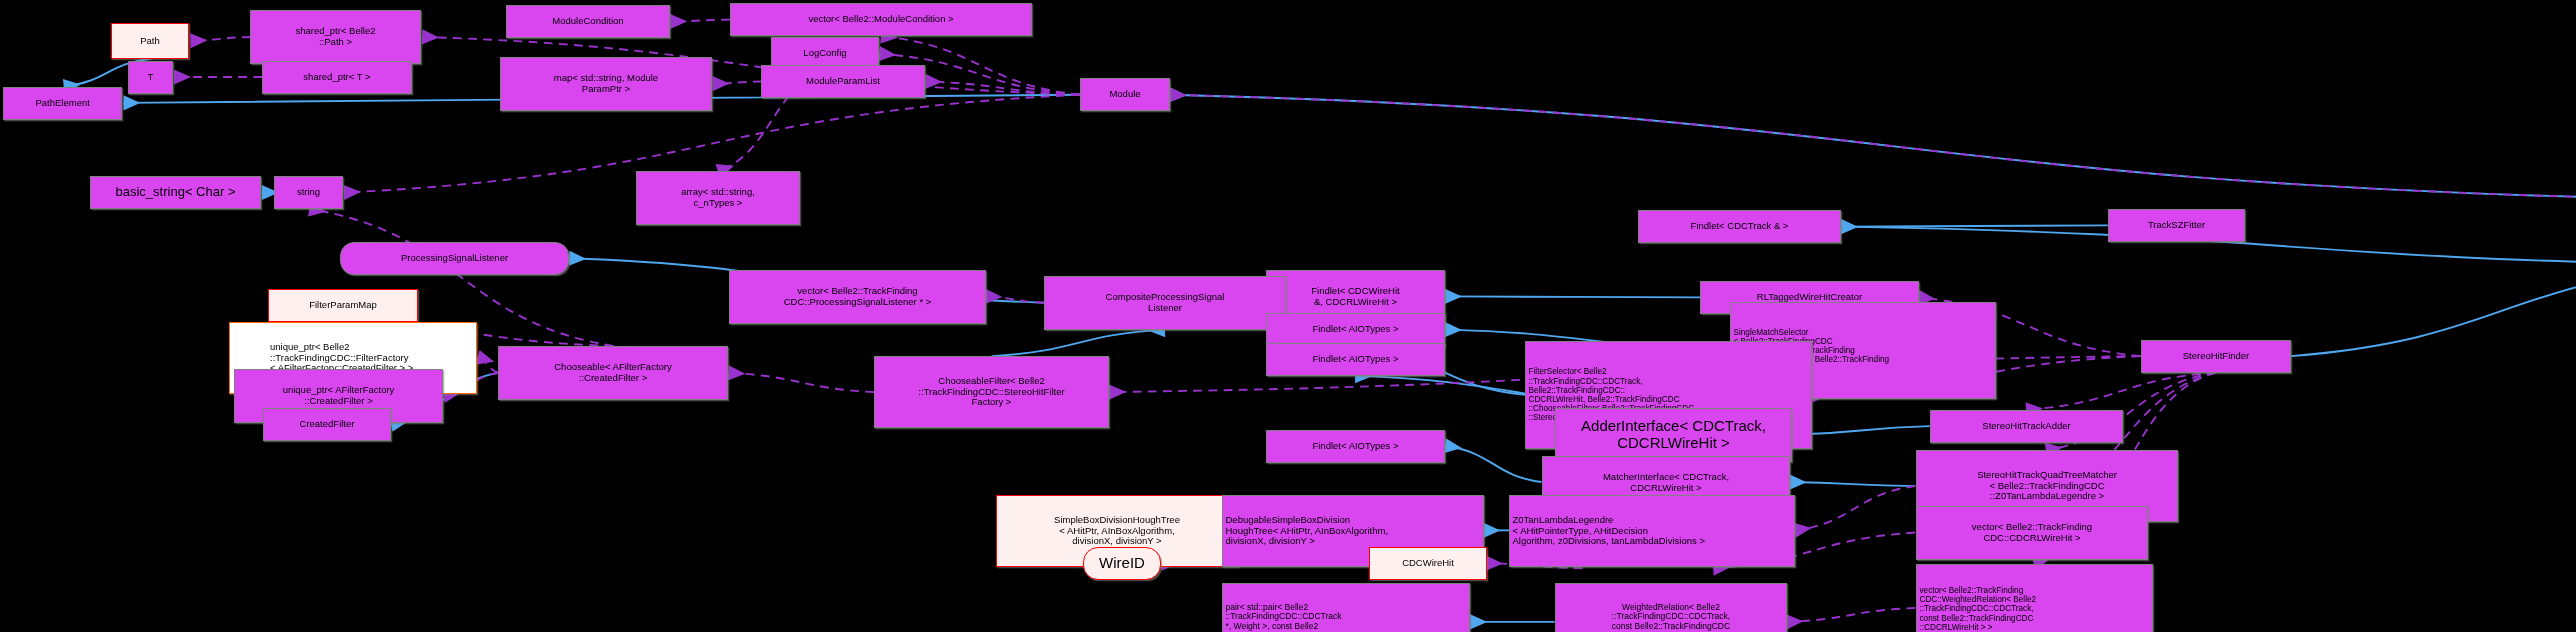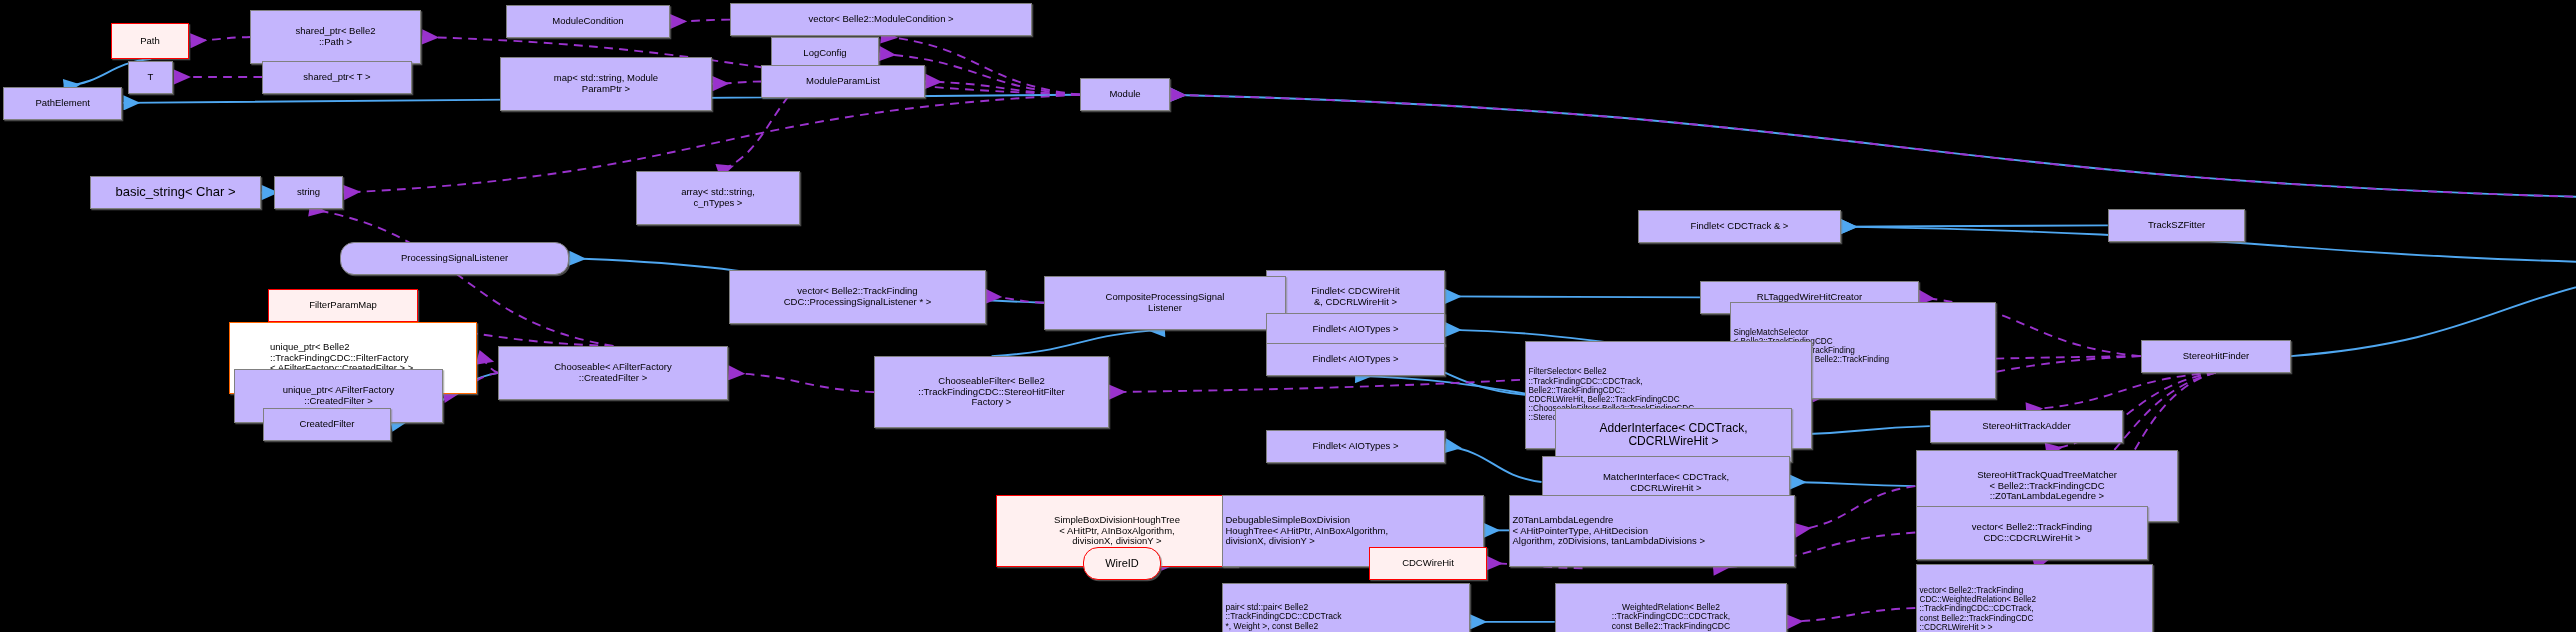--- a/index.html
+++ b/index.html
@@ -7,21 +7,21 @@
     position:relative;
     width:2576px;height:632px;
     background:#000;
     font-family:"Liberation Sans", sans-serif;
     overflow:hidden;
   }
   svg.edges{position:absolute;left:0;top:0;width:2576px;height:632px;pointer-events:none;}
   .node{
     position:absolute;
     box-sizing:border-box;
-    background:#c4b5fd;
+    background:#d946ef;
     border:0.6px solid #808080;
     color:#000000;
     font-size:9.5px;
     line-height:1.12;
     text-align:center;
     display:flex;
     align-items:center;
     justify-content:center;
     padding:0.6px 2.5px;
     white-space:pre-line;
@@ -147,41 +147,41 @@
 CDCRLWireHit, Belle2::TrackFindingCDC
 ::ChooseableFilter&lt; Belle2::TrackFindingCDC
 ::StereoHitFilterFactory &gt; &gt;</div>
     <div class="node shadow" style="left: 234px; top: 369px; width: 209px; height: 54px; font-size: 9.5px;">unique_ptr&lt; AFilterFactory
 ::CreatedFilter &gt;</div>
     <div class="node shadow" style="left: 874px; top: 356px; width: 235px; height: 72px; font-size: 9.5px;">ChooseableFilter&lt; Belle2
 ::TrackFindingCDC::StereoHitFilter
 Factory &gt;</div>
     <div class="node shadow" style="left: 2141px; top: 340px; width: 150px; height: 33px; font-size: 9.5px;">StereoHitFinder</div>
     <div class="node shadow" style="left: 263px; top: 408px; width: 128px; height: 33px; font-size: 9.5px;">CreatedFilter</div>
-    <div class="node shadow" style="left: 1555px; top: 408px; width: 237px; height: 54px; font-size: 12px;">AdderInterface&lt; CDCTrack,
+    <div class="node shadow" style="left: 1555px; top: 408px; width: 237px; height: 54px; font-size: 15px;">AdderInterface&lt; CDCTrack,
 CDCRLWireHit &gt;</div>
     <div class="node shadow" style="left: 1930px; top: 410px; width: 193px; height: 33px; font-size: 9.5px;">StereoHitTrackAdder</div>
     <div class="node shadow" style="left: 1266px; top: 430px; width: 179px; height: 33px; font-size: 9.5px;">Findlet&lt; AIOTypes &gt;</div>
     <div class="node shadow" style="left: 1542px; top: 456px; width: 248px; height: 54px; font-size: 9.5px;">MatcherInterface&lt; CDCTrack,
 CDCRLWireHit &gt;</div>
     <div class="node shadow" style="left: 1916px; top: 450px; width: 262px; height: 72px; font-size: 9.5px;">StereoHitTrackQuadTreeMatcher
 &lt; Belle2::TrackFindingCDC
 ::Z0TanLambdaLegendre &gt;</div>
     <div class="node shadow red" style="left: 996px; top: 495px; width: 242px; height: 72px; font-size: 9.5px;">SimpleBoxDivisionHoughTree
 &lt; AHitPtr, AInBoxAlgorithm,
 divisionX, divisionY &gt;</div>
     <div class="node shadow left" style="left: 1222px; top: 495px; width: 262px; height: 72px; font-size: 9.5px;">DebugableSimpleBoxDivision
 HoughTree&lt; AHitPtr, AInBoxAlgorithm,
 divisionX, divisionY &gt;</div>
     <div class="node shadow left" style="left: 1509px; top: 495px; width: 286px; height: 72px; font-size: 9.5px;">Z0TanLambdaLegendre
 &lt; AHitPointerType, AHitDecision
 Algorithm, z0Divisions, tanLambdaDivisions &gt;</div>
     <div class="node shadow" style="left: 1916px; top: 506px; width: 232px; height: 54px; font-size: 9.5px;">vector&lt; Belle2::TrackFinding
 CDC::CDCRLWireHit &gt;</div>
-    <div class="node shadow red" style="left: 1083px; top: 547px; width: 78px; height: 33px; font-size: 11px; border-radius: 15px;">WireID</div>
+    <div class="node shadow red" style="left: 1083px; top: 547px; width: 78px; height: 33px; font-size: 15px; border-radius: 15px;">WireID</div>
     <div class="node shadow red" style="left: 1369px; top: 547px; width: 118px; height: 33px; font-size: 9.5px;">CDCWireHit</div>
     <div class="node shadow" style="left: 1583px; top: 552px; width: 131px; height: 33px; font-size: 9.5px; margin-top: 31px;">CDCRLWireHit</div>
     <div class="node shadow left" style="left: 1916px; top: 564px; width: 237px; height: 90px; font-size: 8.2px;">vector&lt; Belle2::TrackFinding
 CDC::WeightedRelation&lt; Belle2
 ::TrackFindingCDC::CDCTrack,
  const Belle2::TrackFindingCDC
 ::CDCRLWireHit &gt; &gt;</div>
     <div class="node shadow left" style="left: 1222px; top: 583px; width: 248px; height: 78px; font-size: 8.5px;">pair&lt; std::pair&lt; Belle2
 ::TrackFindingCDC::CDCTrack
  *, Weight &gt;, const Belle2

